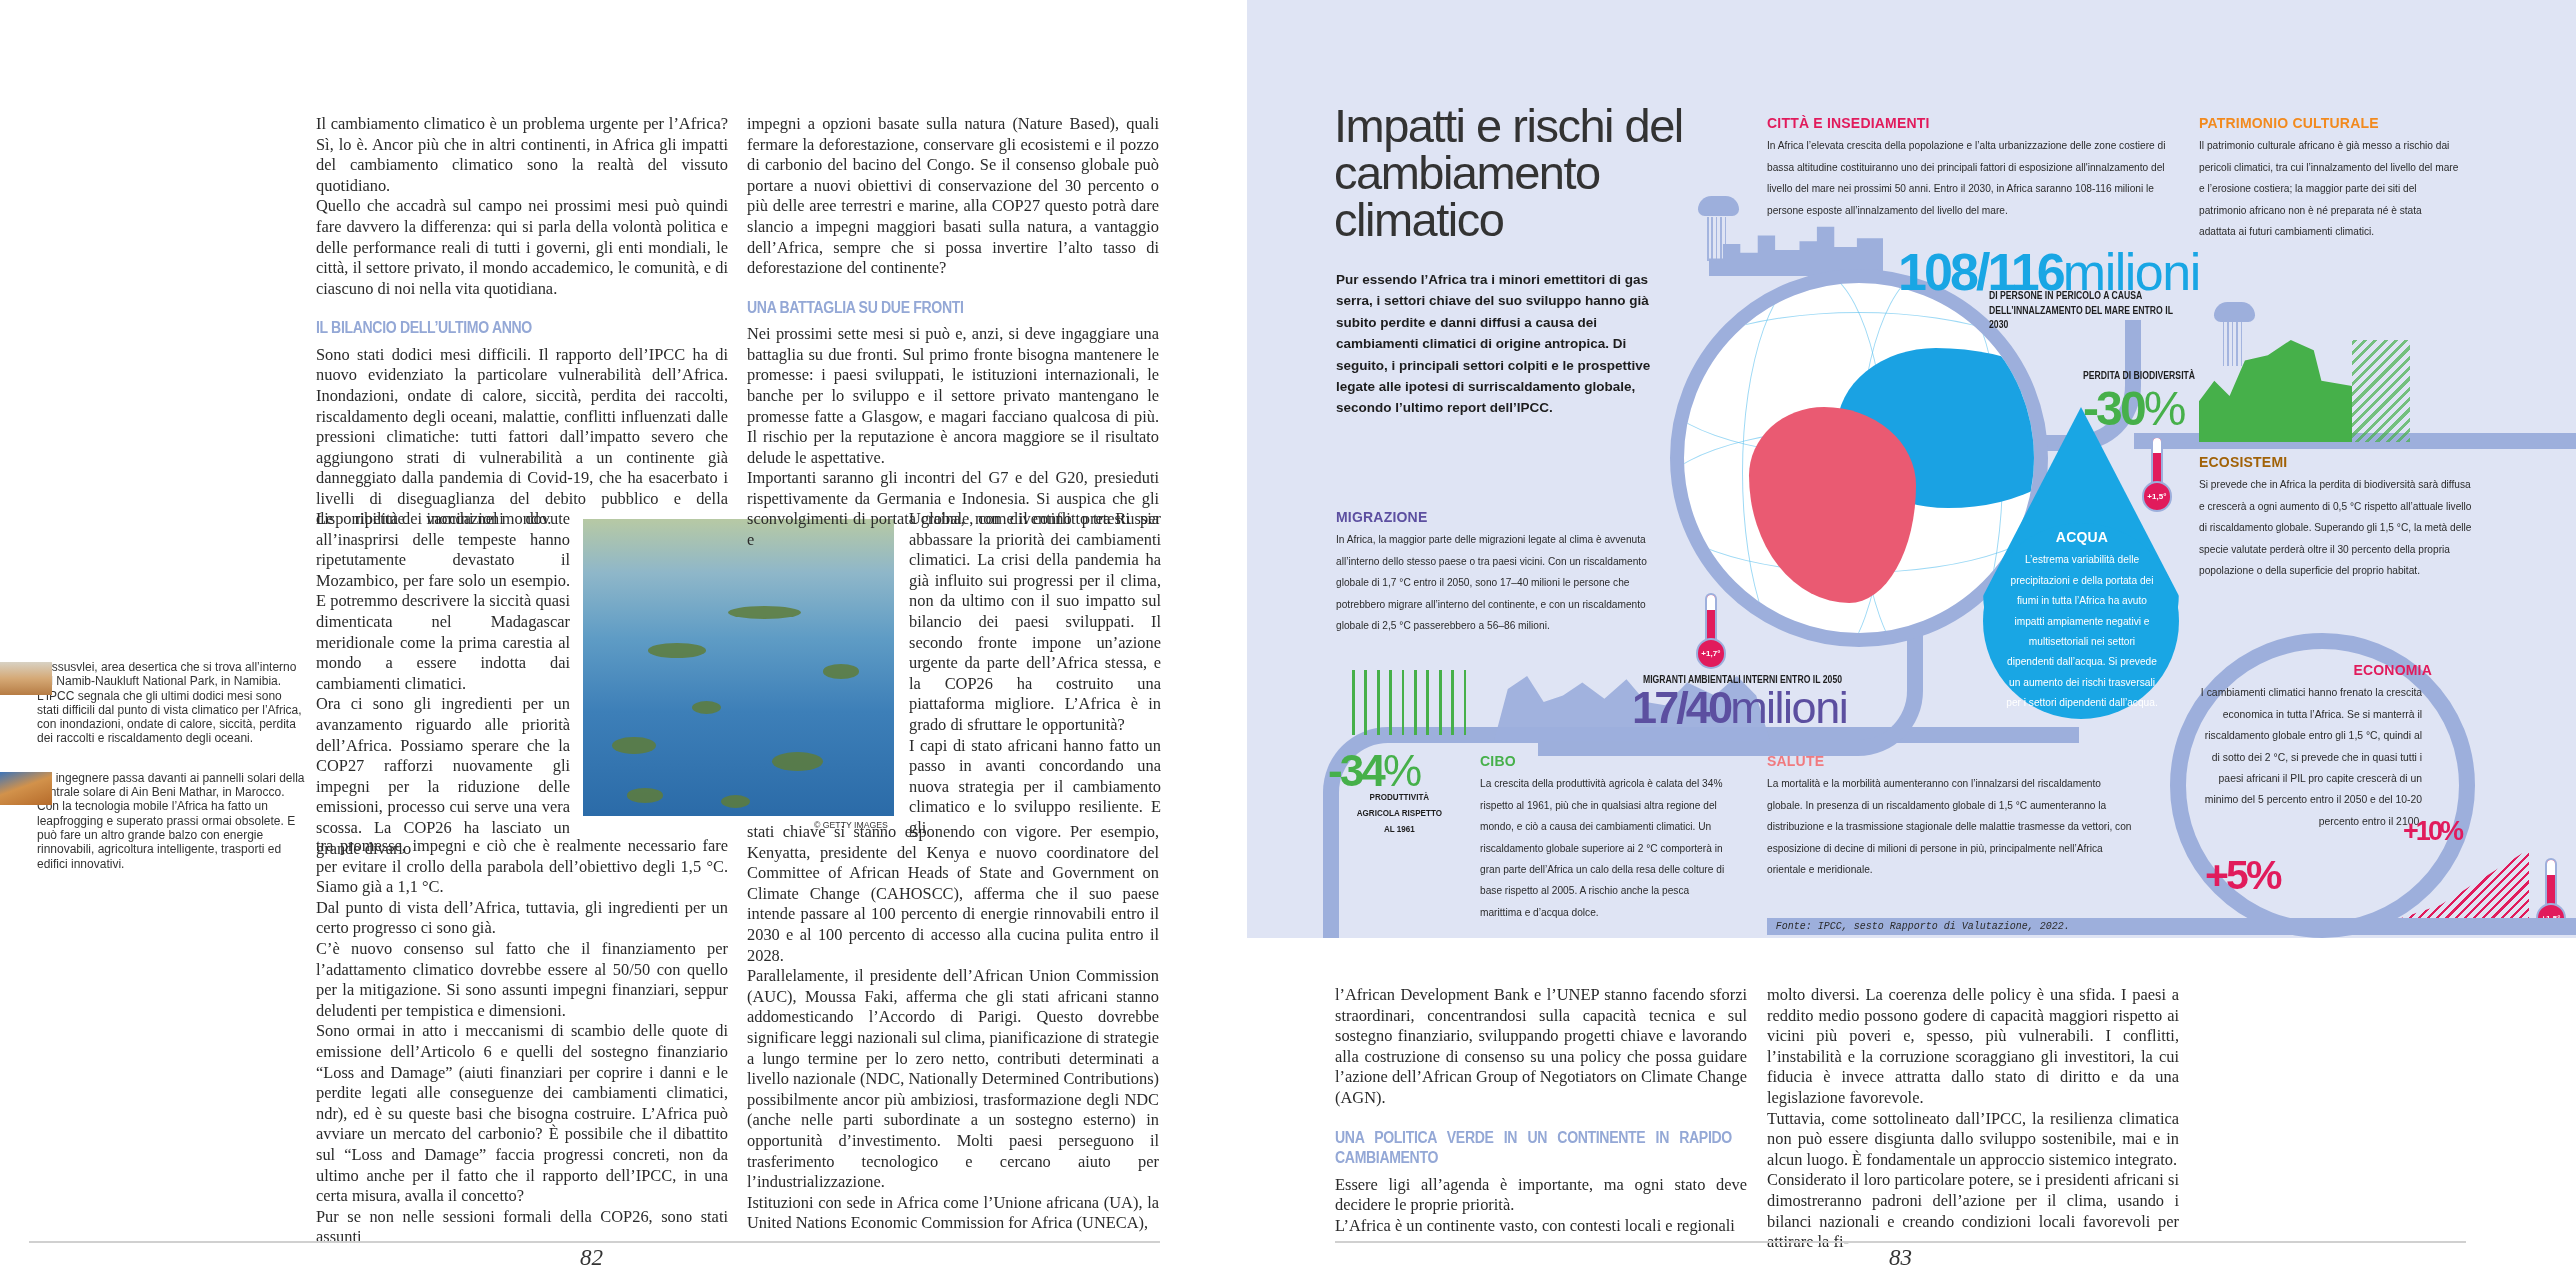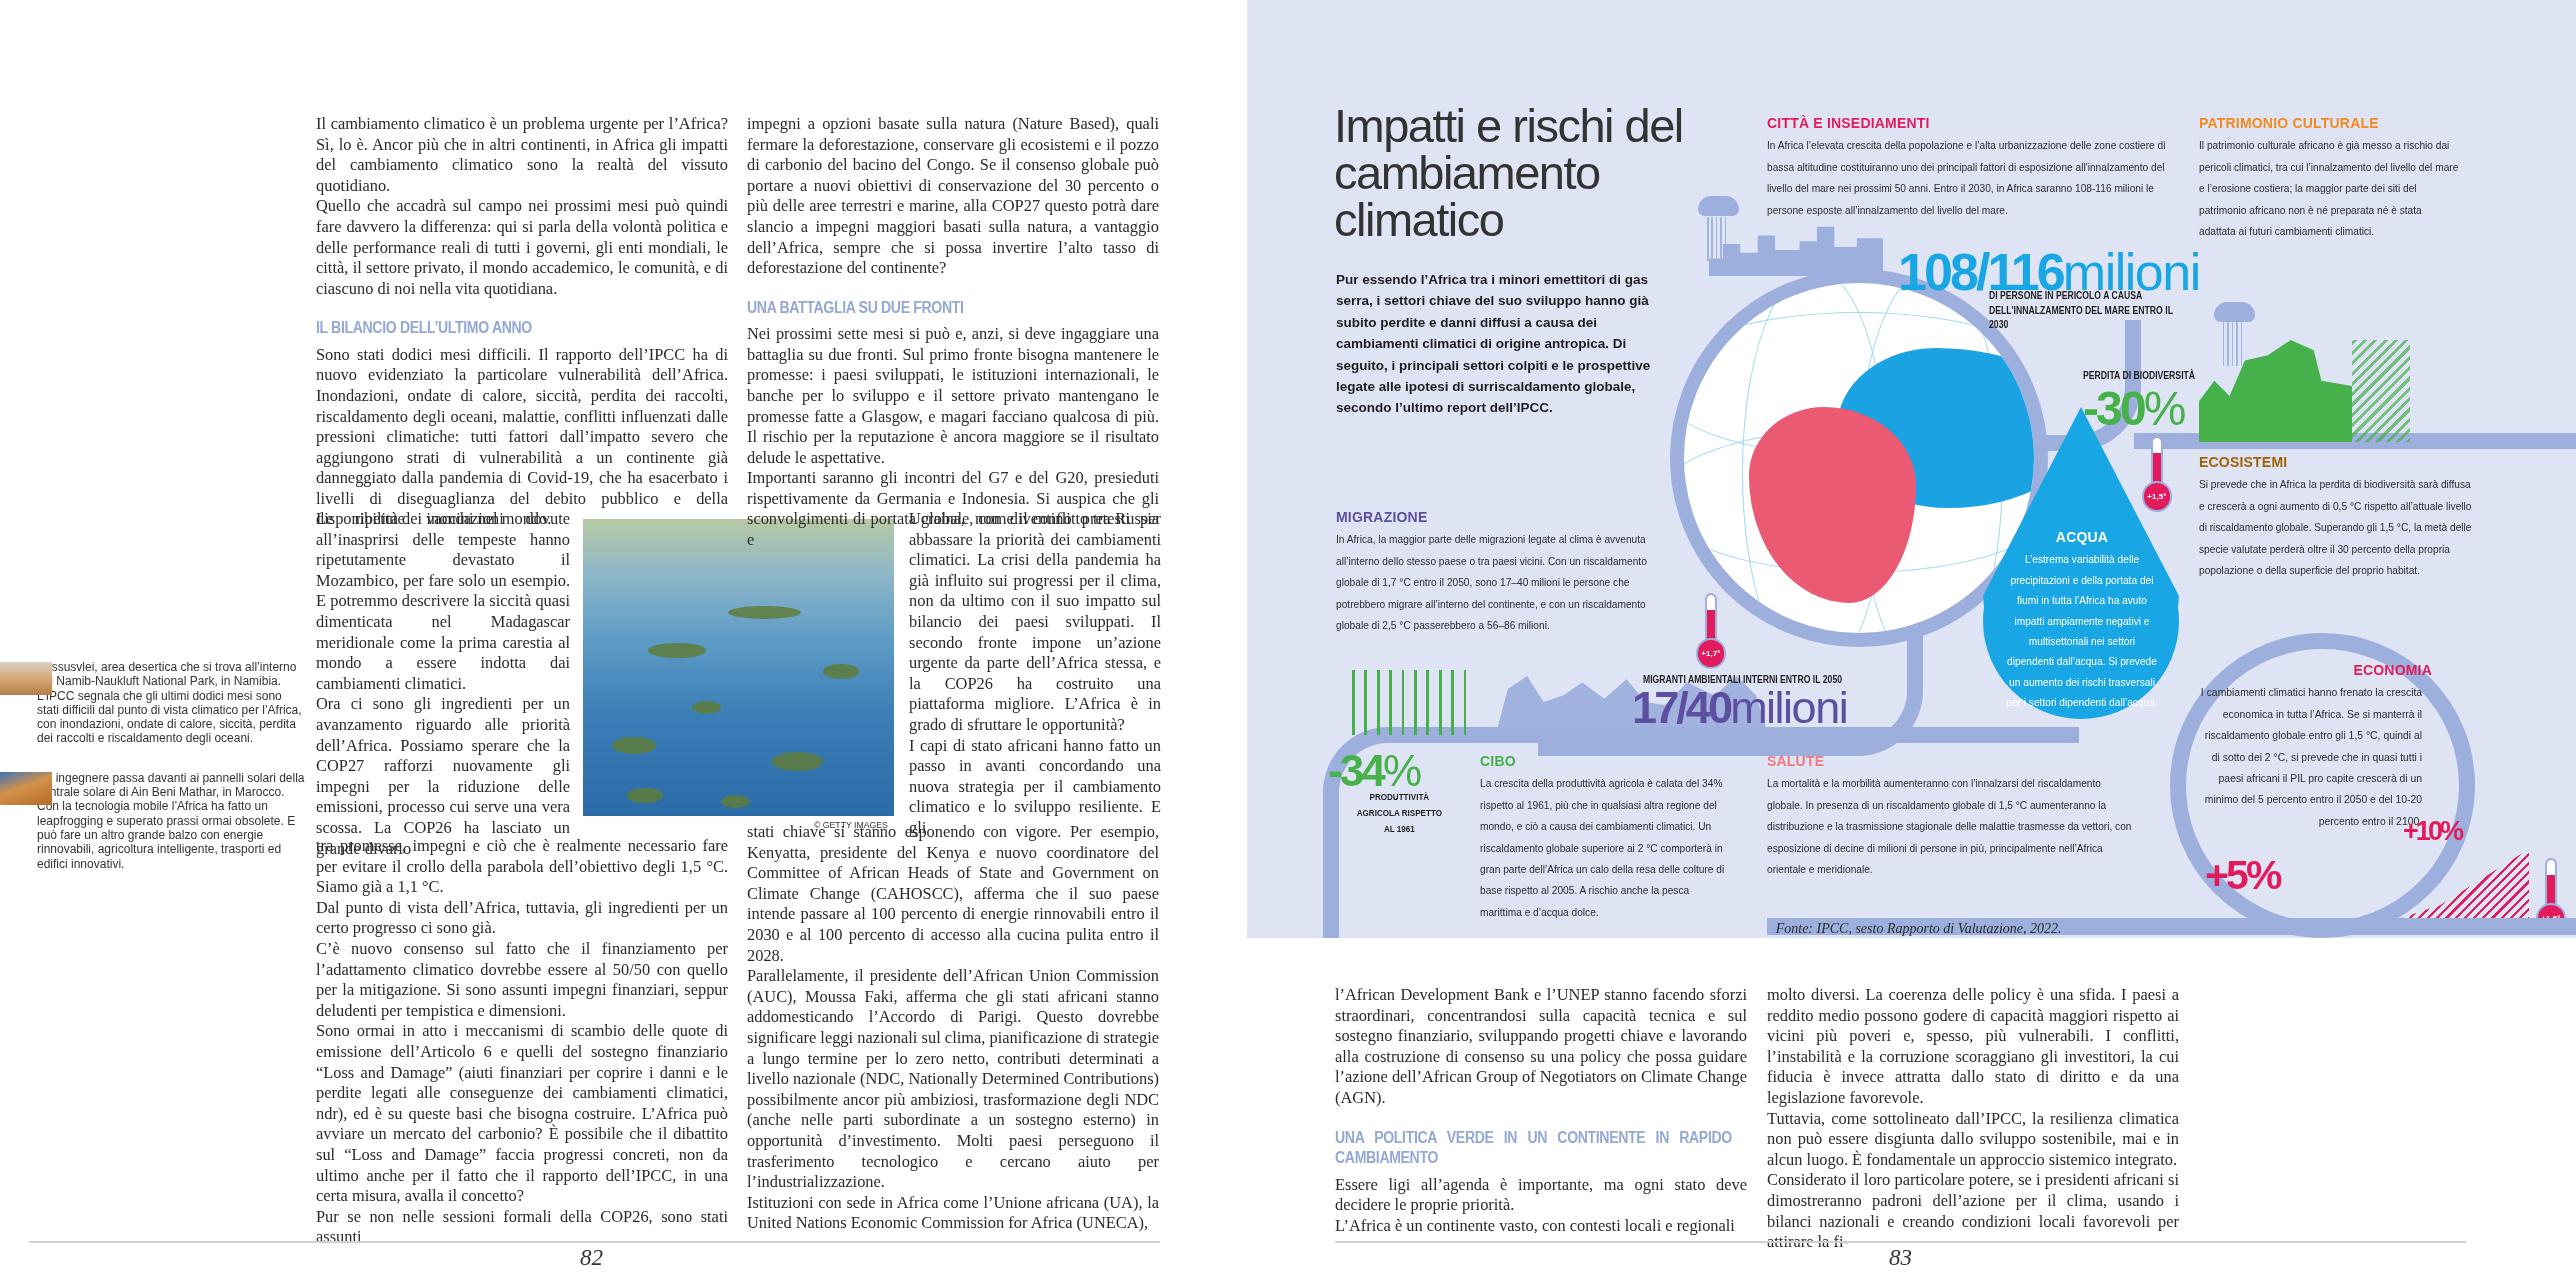--- a/index.html
+++ b/index.html
@@ -77,21 +77,21 @@
   .thermo .bulb { position: absolute; left: -4.4px; top: 45px; width: 30.5px; height: 30.5px; border-radius: 50%; background: #e11b5c; border: 2.9px solid #9dafdc; color: #fff; font-family: "Liberation Sans", sans-serif; font-size: 8px; font-weight: bold; display: flex; align-items: center; justify-content: center; }
 
   .animals { position: absolute; left: 952px; top: 340px; width: 153px; height: 102px; background: #46b04a; clip-path: polygon(0% 100%, 0% 60%, 10% 40%, 20% 55%, 30% 20%, 45% 15%, 60% 0%, 75% 10%, 80% 40%, 100% 45%, 100% 100%); }
   .animals-hatch { position: absolute; left: 1105px; top: 340px; width: 58px; height: 102px; background: repeating-linear-gradient(-45deg, #46b04a 0 2.9px, transparent 2.9px 7.3px); opacity: .7; }
   .cloud { position: absolute; width: 41px; height: 20.4px; background: #9dafdc; border-radius: 14.5px 14.5px 7.3px 7.3px; }
   .rain { position: absolute; width: 22px; height: 44px; background: repeating-linear-gradient(90deg, #9dafdc 0 1.5px, transparent 1.5px 4.4px); opacity: .9; }
   .skyline { position: absolute; left: 462px; top: 218px; width: 174px; height: 58px; background: #9dafdc; clip-path: polygon(0% 100%, 0% 70%, 8% 70%, 8% 45%, 18% 45%, 18% 60%, 28% 60%, 28% 30%, 38% 30%, 38% 55%, 52% 55%, 52% 40%, 62% 40%, 62% 15%, 72% 15%, 72% 50%, 85% 50%, 85% 35%, 100% 35%, 100% 100%); }
   .wheat { position: absolute; left: 105px; top: 670px; width: 124px; height: 65px; background: repeating-linear-gradient(90deg, #46b04a 0 2.9px, transparent 2.9px 12.4px); }
   .people { position: absolute; left: 247px; top: 676px; width: 276px; height: 65px; background: #9dafdc; clip-path: polygon(0% 100%, 5% 20%, 12% 0%, 18% 40%, 25% 30%, 32% 10%, 40% 35%, 48% 5%, 55% 40%, 62% 45%, 70% 10%, 80% 30%, 88% 0%, 95% 30%, 100% 100%); opacity: .95; }
   .growth { position: absolute; left: 1121px; top: 849px; width: 161px; height: 80px; background: repeating-linear-gradient(-45deg, #e11b5c 0 2.2px, transparent 2.2px 6.5px); clip-path: polygon(0% 100%, 45% 70%, 100% 0%, 100% 100%); }
-  .source { position: absolute; left: 520px; top: 918px; width: 809px; height: 17.4px; background: #9dafdc; font-family: Liberation Serif, serif; font-style: italic; font-size: 14px; color: #2a2a2a; padding: 2.9px 8.7px; }
+  .source { position: absolute; left: 520px; top: 918px; width: 809px; height: 17.4px; background: #9dafdc; font-family: Liberation Mono, monospace; font-style: italic; font-size: 10px; color: #2a2a2a; padding: 2.9px 8.7px; }
 
   
   .rcol { position: absolute; font-size: 16.4px; line-height: 20.6px; text-align: justify; color: #2a2a2a; }
   .rcol-a { left: 1335px; top: 985px; width: 412px; }
   .rcol-b { left: 1767px; top: 985px; width: 412px; }
 </style>
 </head>
 <body>
 
 <div class="page-left">

